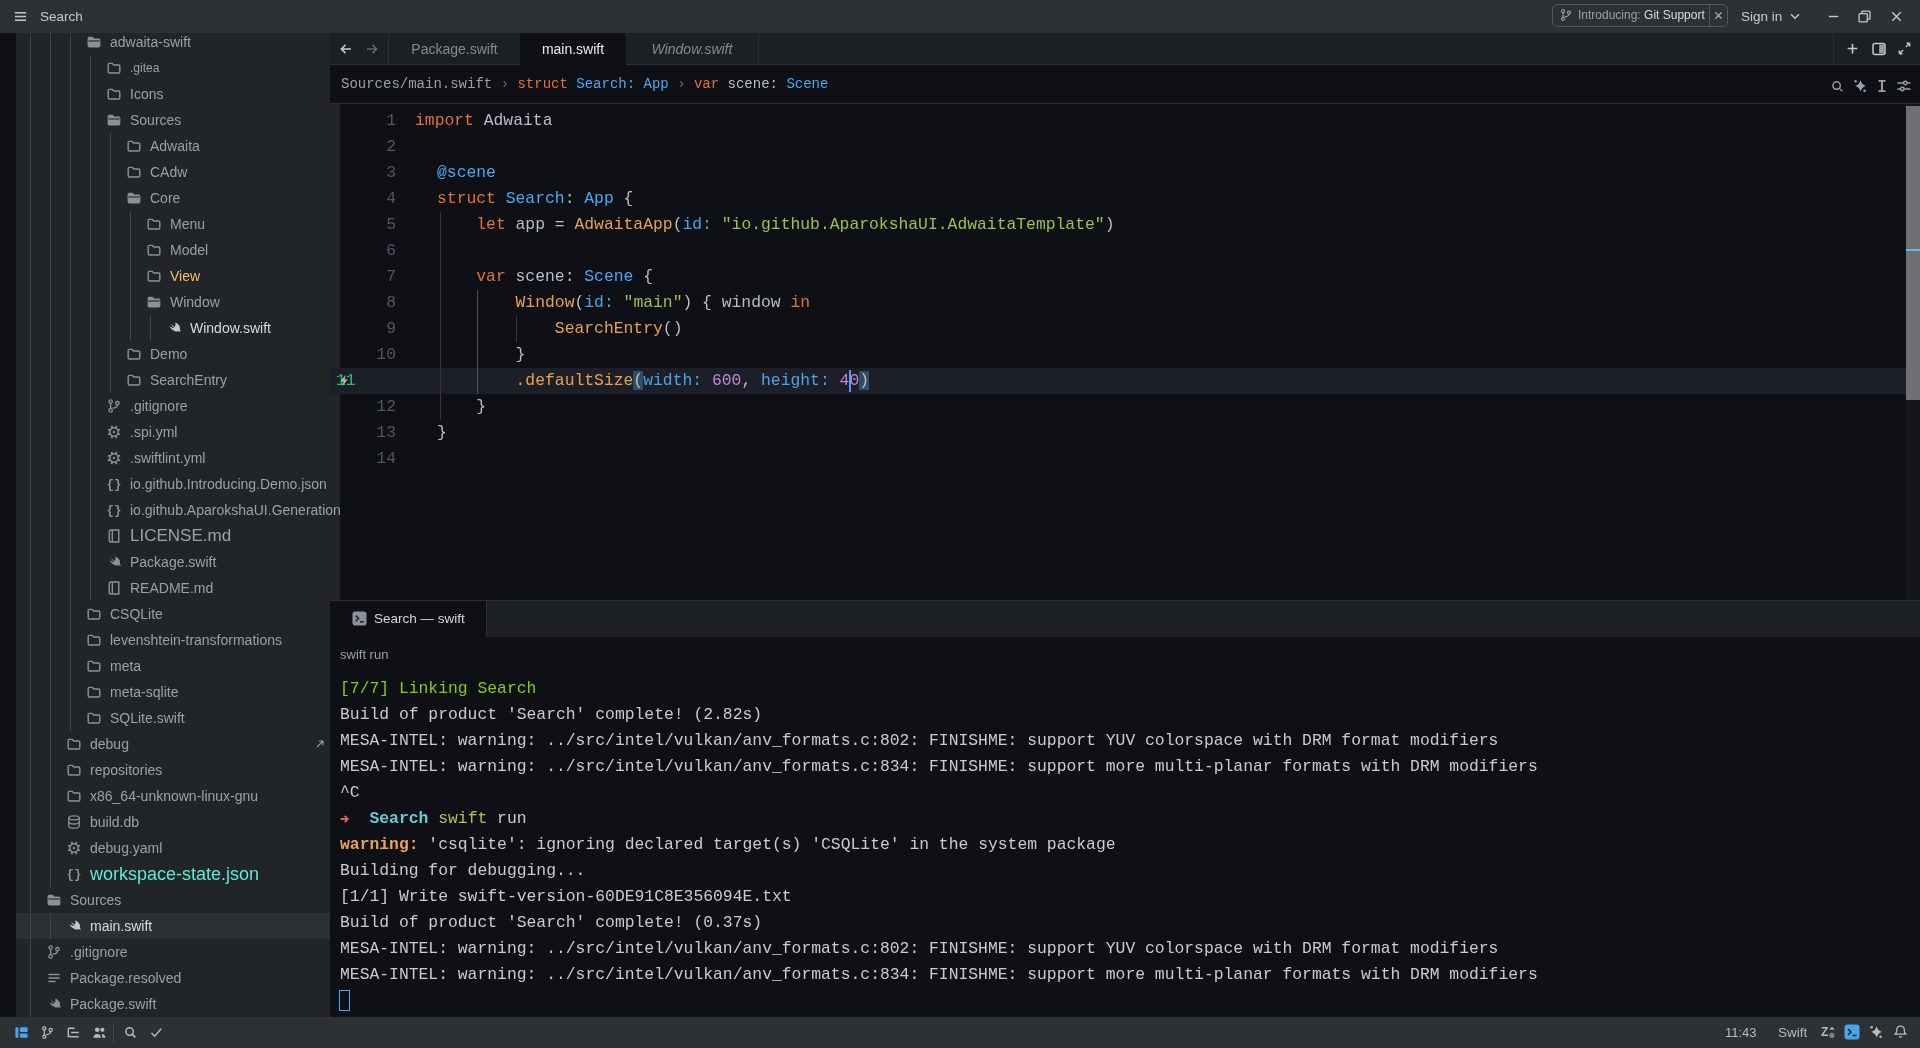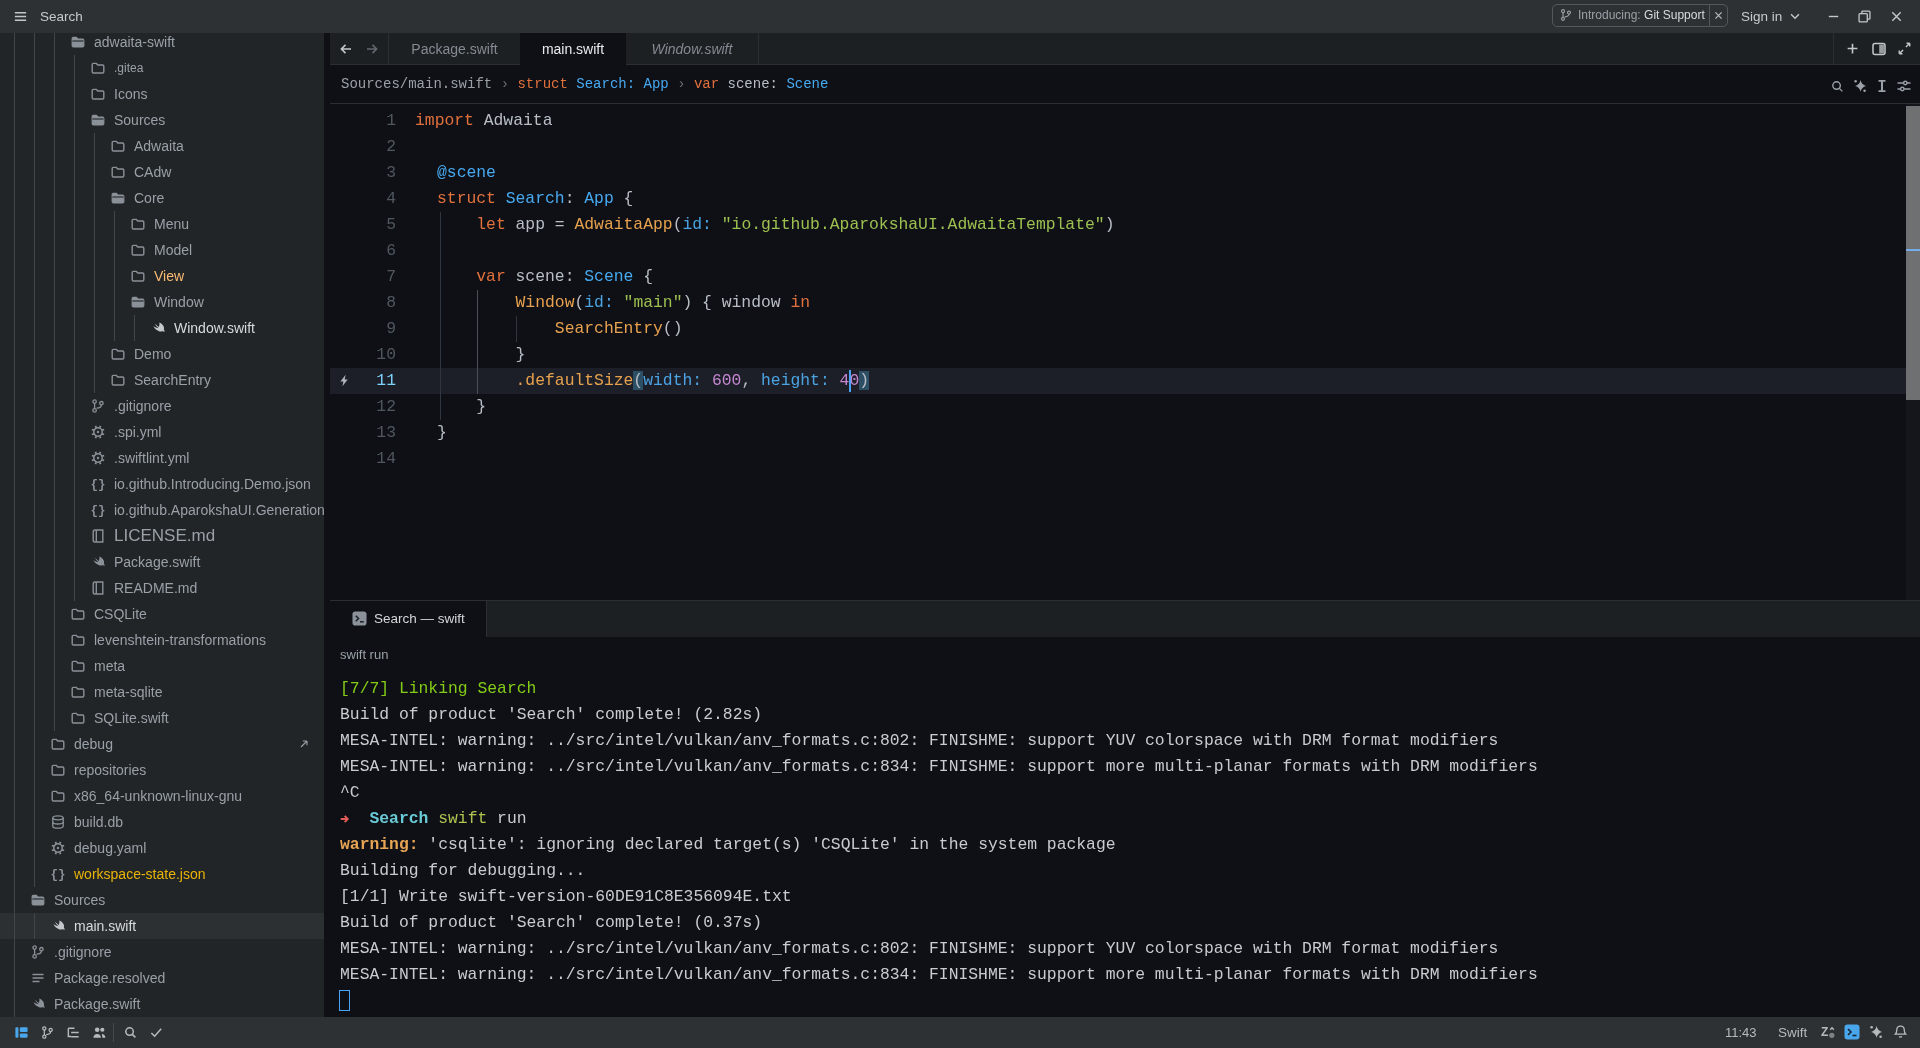--- a/index.html
+++ b/index.html
@@ -24,21 +24,21 @@
 <svg style="position:absolute;left:1826px;top:9px" width="15" height="15" viewBox="0 0 16 16">
     <path d="M3 8h10" stroke="#c3c7cb" stroke-width="1.5"></path>
   </svg>
 <svg style="position:absolute;left:1857px;top:9px" width="15" height="15" viewBox="0 0 16 16">
     <rect x="2.2" y="5" width="8.8" height="8.8" rx="1" fill="none" stroke="#c3c7cb" stroke-width="1.4"></rect>
     <path d="M5.2 5V3.2a1 1 0 0 1 1-1h6.6a1 1 0 0 1 1 1v6.6a1 1 0 0 1-1 1H11" fill="none" stroke="#c3c7cb" stroke-width="1.4"></path>
   </svg>
 <svg style="position:absolute;left:1889px;top:9px" width="15" height="15" viewBox="0 0 16 16">
     <path d="M3.5 3.5l9 9M12.5 3.5l-9 9" stroke="#c3c7cb" stroke-width="1.5"></path>
   </svg>
-<div style="position:absolute;left:0px;top:33px;width:324px;height:984px;background:#212527;overflow:hidden">
+<div style="position:absolute;left:16px;top:33px;width:324px;height:984px;background:#212527;overflow:hidden">
     <div style="position:absolute;left:0px;top:880px;width:330px;height:26px;background:#2d3033"></div>
     <div style="position:absolute;left:14px;top:0px;width:1px;height:984px;background:#42464c"></div>
     <div style="position:absolute;left:34px;top:0px;width:1px;height:854px;background:#42464c"></div>
     <div style="position:absolute;left:54px;top:0px;width:1px;height:698px;background:#42464c"></div>
     <div style="position:absolute;left:74px;top:22px;width:1px;height:546px;background:#42464c"></div>
     <div style="position:absolute;left:94px;top:100px;width:1px;height:260px;background:#42464c"></div>
     <div style="position:absolute;left:114px;top:178px;width:1px;height:130px;background:#42464c"></div>
     <div style="position:absolute;left:134px;top:282px;width:1px;height:26px;background:#42464c"></div>
     <div style="position:absolute;left:34px;top:880px;width:1px;height:26px;background:#42464c"></div>
     <svg style="position:absolute;left:70px;top:1px" width="16" height="16" viewBox="0 0 16 16">
@@ -206,21 +206,21 @@
       <line x1="3.8" y1="9.8" x2="1.9" y2="10.5" stroke="#8b9199" stroke-width="1.8"></line>
       <line x1="3.8" y1="6.2" x2="1.9" y2="5.5" stroke="#8b9199" stroke-width="1.8"></line>
       <line x1="6.2" y1="3.8" x2="5.5" y2="1.9" stroke="#8b9199" stroke-width="1.8"></line>
       <line x1="9.8" y1="3.8" x2="10.5" y2="1.9" stroke="#8b9199" stroke-width="1.8"></line>
       <line x1="12.2" y1="6.2" x2="14.1" y2="5.5" stroke="#8b9199" stroke-width="1.8"></line>
     </svg>
     <div class="row" style="left:74px;top:802px;font-size:14px;color:#9aa0a8">debug.yaml</div>
     <svg style="position:absolute;left:50px;top:833px" width="16" height="16" viewBox="0 0 16 16">
       <text x="8" y="12.2" font-family="Liberation Mono, monospace" font-size="12.5" font-weight="bold" fill="#8b9199" text-anchor="middle">{}</text>
     </svg>
-    <div class="row" style="left:74px;top:828px;font-size:14px;color:#eab308">workspace-state.json</div>
+    <div class="row" style="left:74px;top:828px;font-size:18px;color:#5eead4">workspace-state.json</div>
     <svg style="position:absolute;left:30px;top:859px" width="16" height="16" viewBox="0 0 16 16">
       <path d="M2.2 4.6c0-.66.54-1.2 1.2-1.2h2.9l1.5 1.6h4.8c.66 0 1.2.54 1.2 1.2v5.6c0 .66-.54 1.2-1.2 1.2H3.4c-.66 0-1.2-.54-1.2-1.2z" fill="#8b9199" stroke="#8b9199" stroke-width="1.2"></path>
       <path d="M2.4 7h11.2" stroke="#212527" stroke-width="1.1"></path>
     </svg>
     <div class="row" style="left:54px;top:854px;font-size:14px;color:#9aa0a8">Sources</div>
     <svg style="position:absolute;left:50px;top:885px" width="16" height="16" viewBox="0 0 16 16">
       <path d="M13.6 10.9c.8-1.7.6-3.9-.6-5.6-.9-1.4-2.3-2.4-3.8-2.9.5 1.5.3 3.2-.6 4.5C7.3 5.8 6 4.7 4.7 3.7c.9 1.6 2.1 3.1 3.5 4.3-1.1 0-3-.5-4.9-2 1.2 2.4 3.2 4.3 5.7 5.2 1.1.4 2.3.4 3.2.1.8-.3 1.7-.1 2.2.6.4-.8.2-1.7-.8-3z" fill="#c3c7cc"></path>
     </svg>
     <div class="row" style="left:74px;top:880px;font-size:14px;color:#d8dbde">main.swift</div>
     <svg style="position:absolute;left:30px;top:911px" width="16" height="16" viewBox="0 0 16 16">
@@ -291,21 +291,21 @@
 <div class="row mono" style="left:336px;top:108px;width:60px;text-align:right;color:#50575f">1</div>
 <div class="row mono" style="left:336px;top:134px;width:60px;text-align:right;color:#50575f">2</div>
 <div class="row mono" style="left:336px;top:160px;width:60px;text-align:right;color:#50575f">3</div>
 <div class="row mono" style="left:336px;top:186px;width:60px;text-align:right;color:#50575f">4</div>
 <div class="row mono" style="left:336px;top:212px;width:60px;text-align:right;color:#50575f">5</div>
 <div class="row mono" style="left:336px;top:238px;width:60px;text-align:right;color:#50575f">6</div>
 <div class="row mono" style="left:336px;top:264px;width:60px;text-align:right;color:#50575f">7</div>
 <div class="row mono" style="left:336px;top:290px;width:60px;text-align:right;color:#50575f">8</div>
 <div class="row mono" style="left:336px;top:316px;width:60px;text-align:right;color:#50575f">9</div>
 <div class="row mono" style="left:336px;top:342px;width:60px;text-align:right;color:#50575f">10</div>
-<div class="row mono" style="left:336px;top:368px;width:60px;text-align:right;color:#7dd3fc">11</div>
+<div class="row mono" style="left:336px;top:368px;width:60px;text-align:left;color:#22c55e">11</div>
 <div class="row mono" style="left:336px;top:394px;width:60px;text-align:right;color:#50575f">12</div>
 <div class="row mono" style="left:336px;top:420px;width:60px;text-align:right;color:#50575f">13</div>
 <div class="row mono" style="left:336px;top:446px;width:60px;text-align:right;color:#50575f">14</div>
 <svg style="position:absolute;left:337px;top:373px" width="15" height="15" viewBox="0 0 16 16">
     <path d="M9.2 1.8 3.6 9h3.2l-1 5.2L11.4 7H8.2z" fill="#b0b5bc"></path>
   </svg>
 <div class="row mono" style="left:415px;top:108px"><span style="color:#e2713c">import</span><span style="color:#b9bec6"> Adwaita</span></div>
 <div class="row mono" style="left:437px;top:160px"><span style="color:#47a9f0">@scene</span></div>
 <div class="row mono" style="left:437px;top:186px"><span style="color:#e2713c">struct</span><span style="color:#b9bec6"> </span><span style="color:#47a9f0">Search</span><span style="color:#b9bec6">: </span><span style="color:#47a9f0">App</span><span style="color:#b9bec6"> {</span></div>
 <div class="row mono" style="left:437px;top:212px"><span style="color:#b9bec6">    </span><span style="color:#e2713c">let</span><span style="color:#b9bec6"> app = </span><span style="color:#e8a14e">AdwaitaApp</span><span style="color:#b9bec6">(</span><span style="color:#4ba3e3">id:</span><span style="color:#b9bec6"> </span><span style="color:#9dc050">"io.github.AparokshaUI.AdwaitaTemplate"</span><span style="color:#b9bec6">)</span></div>

